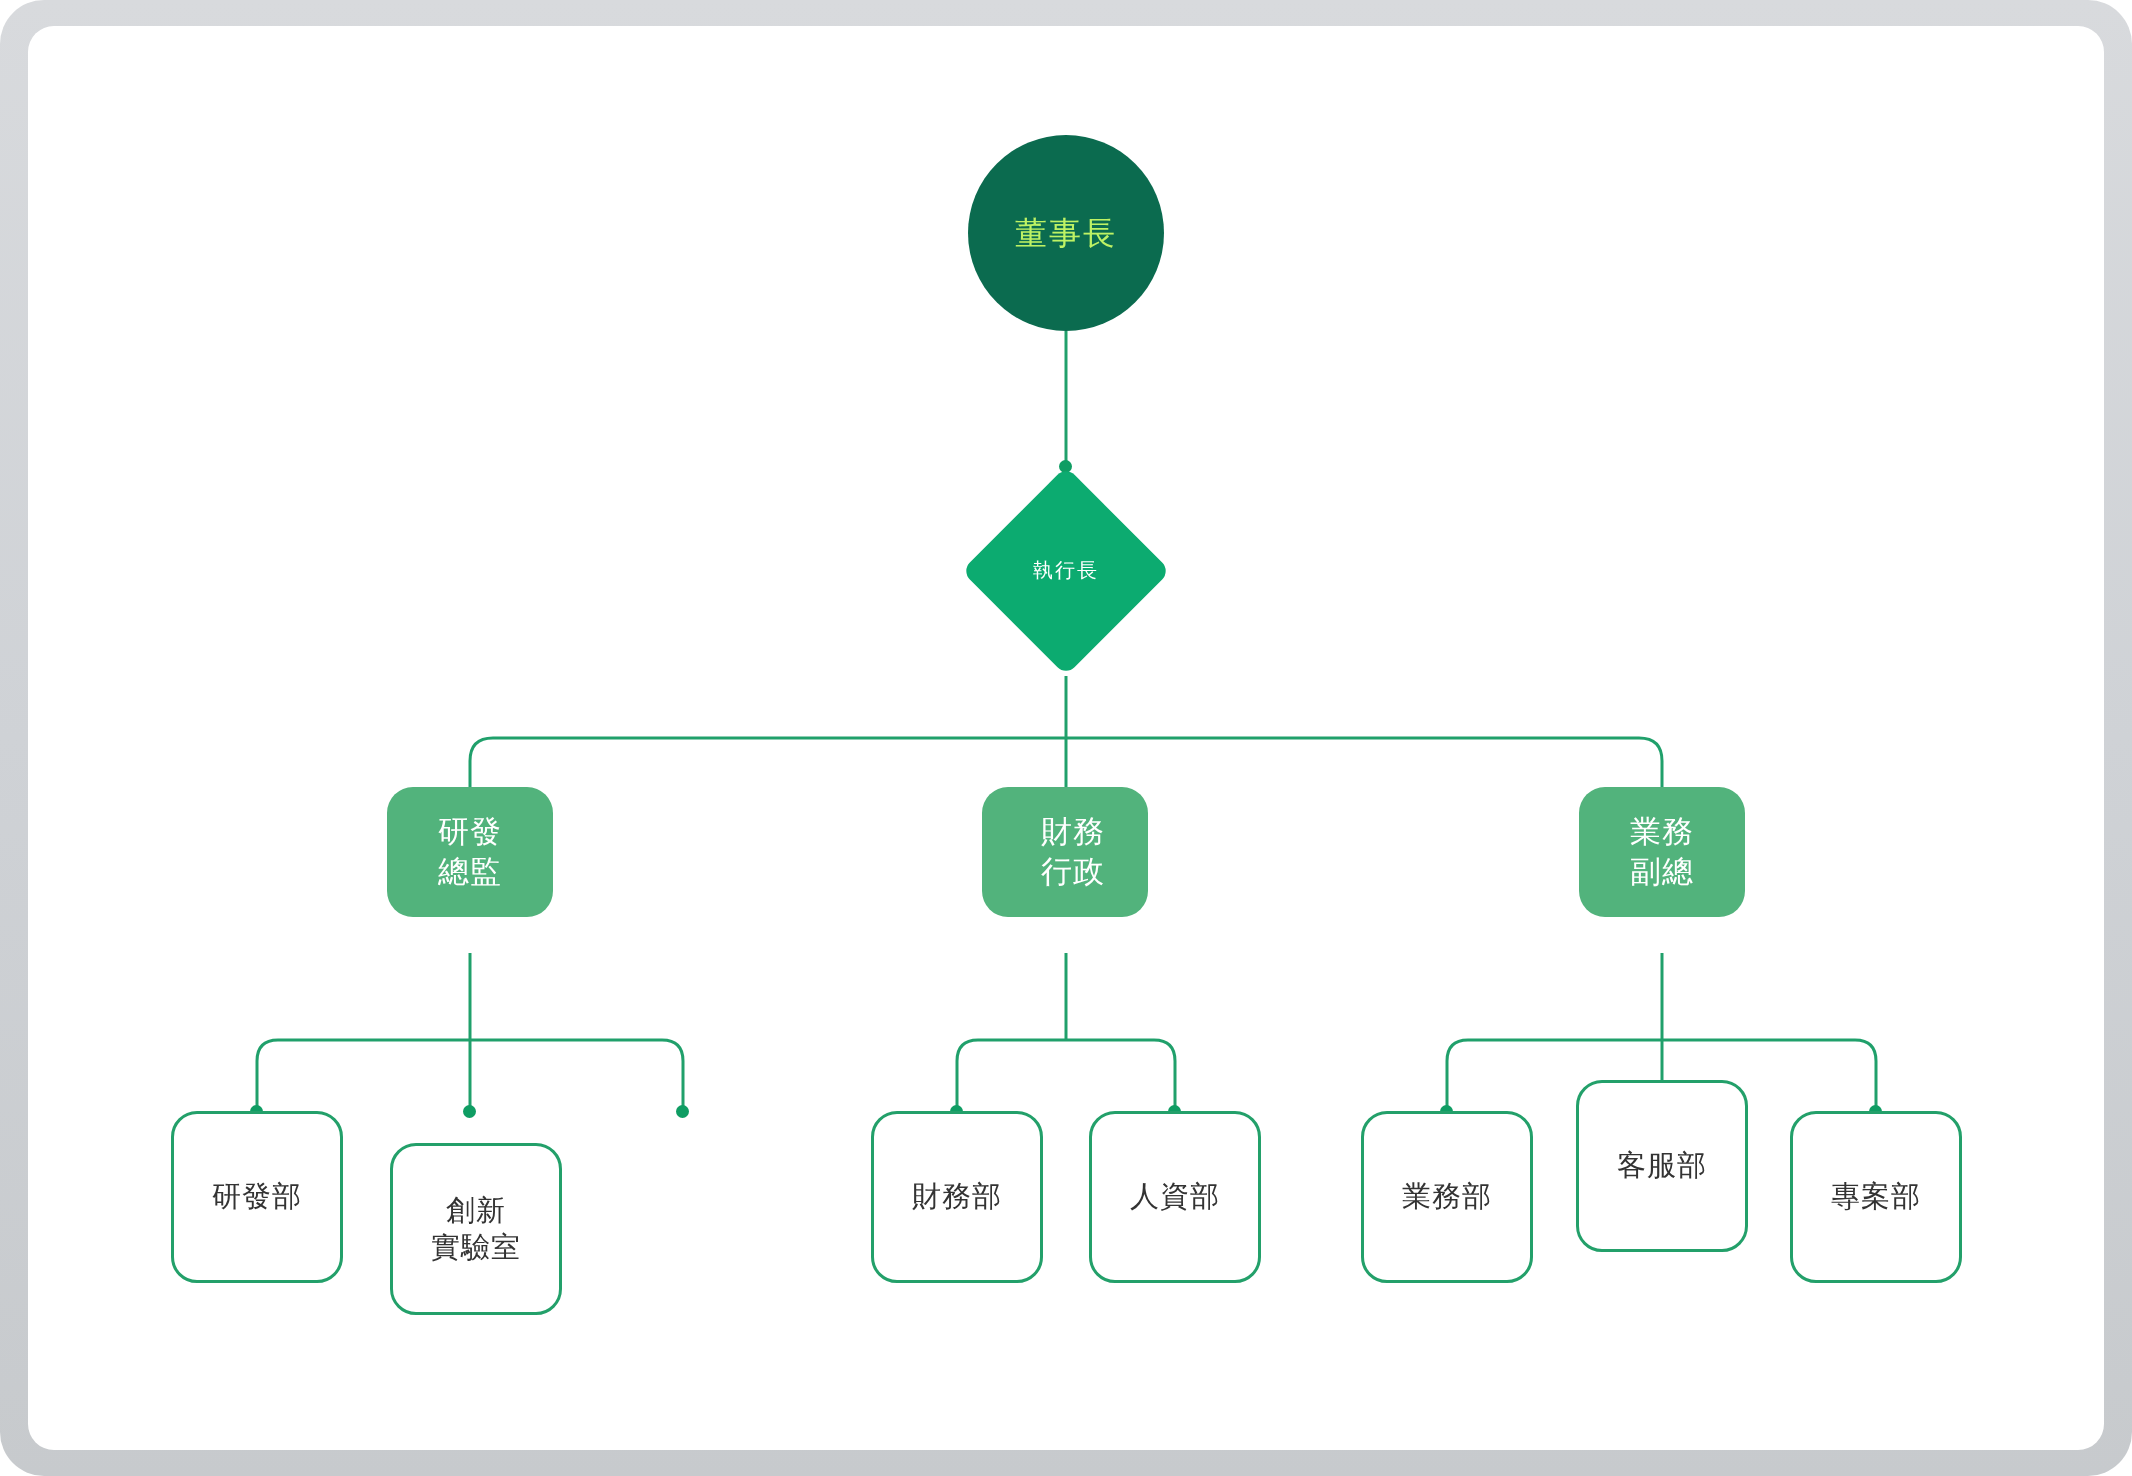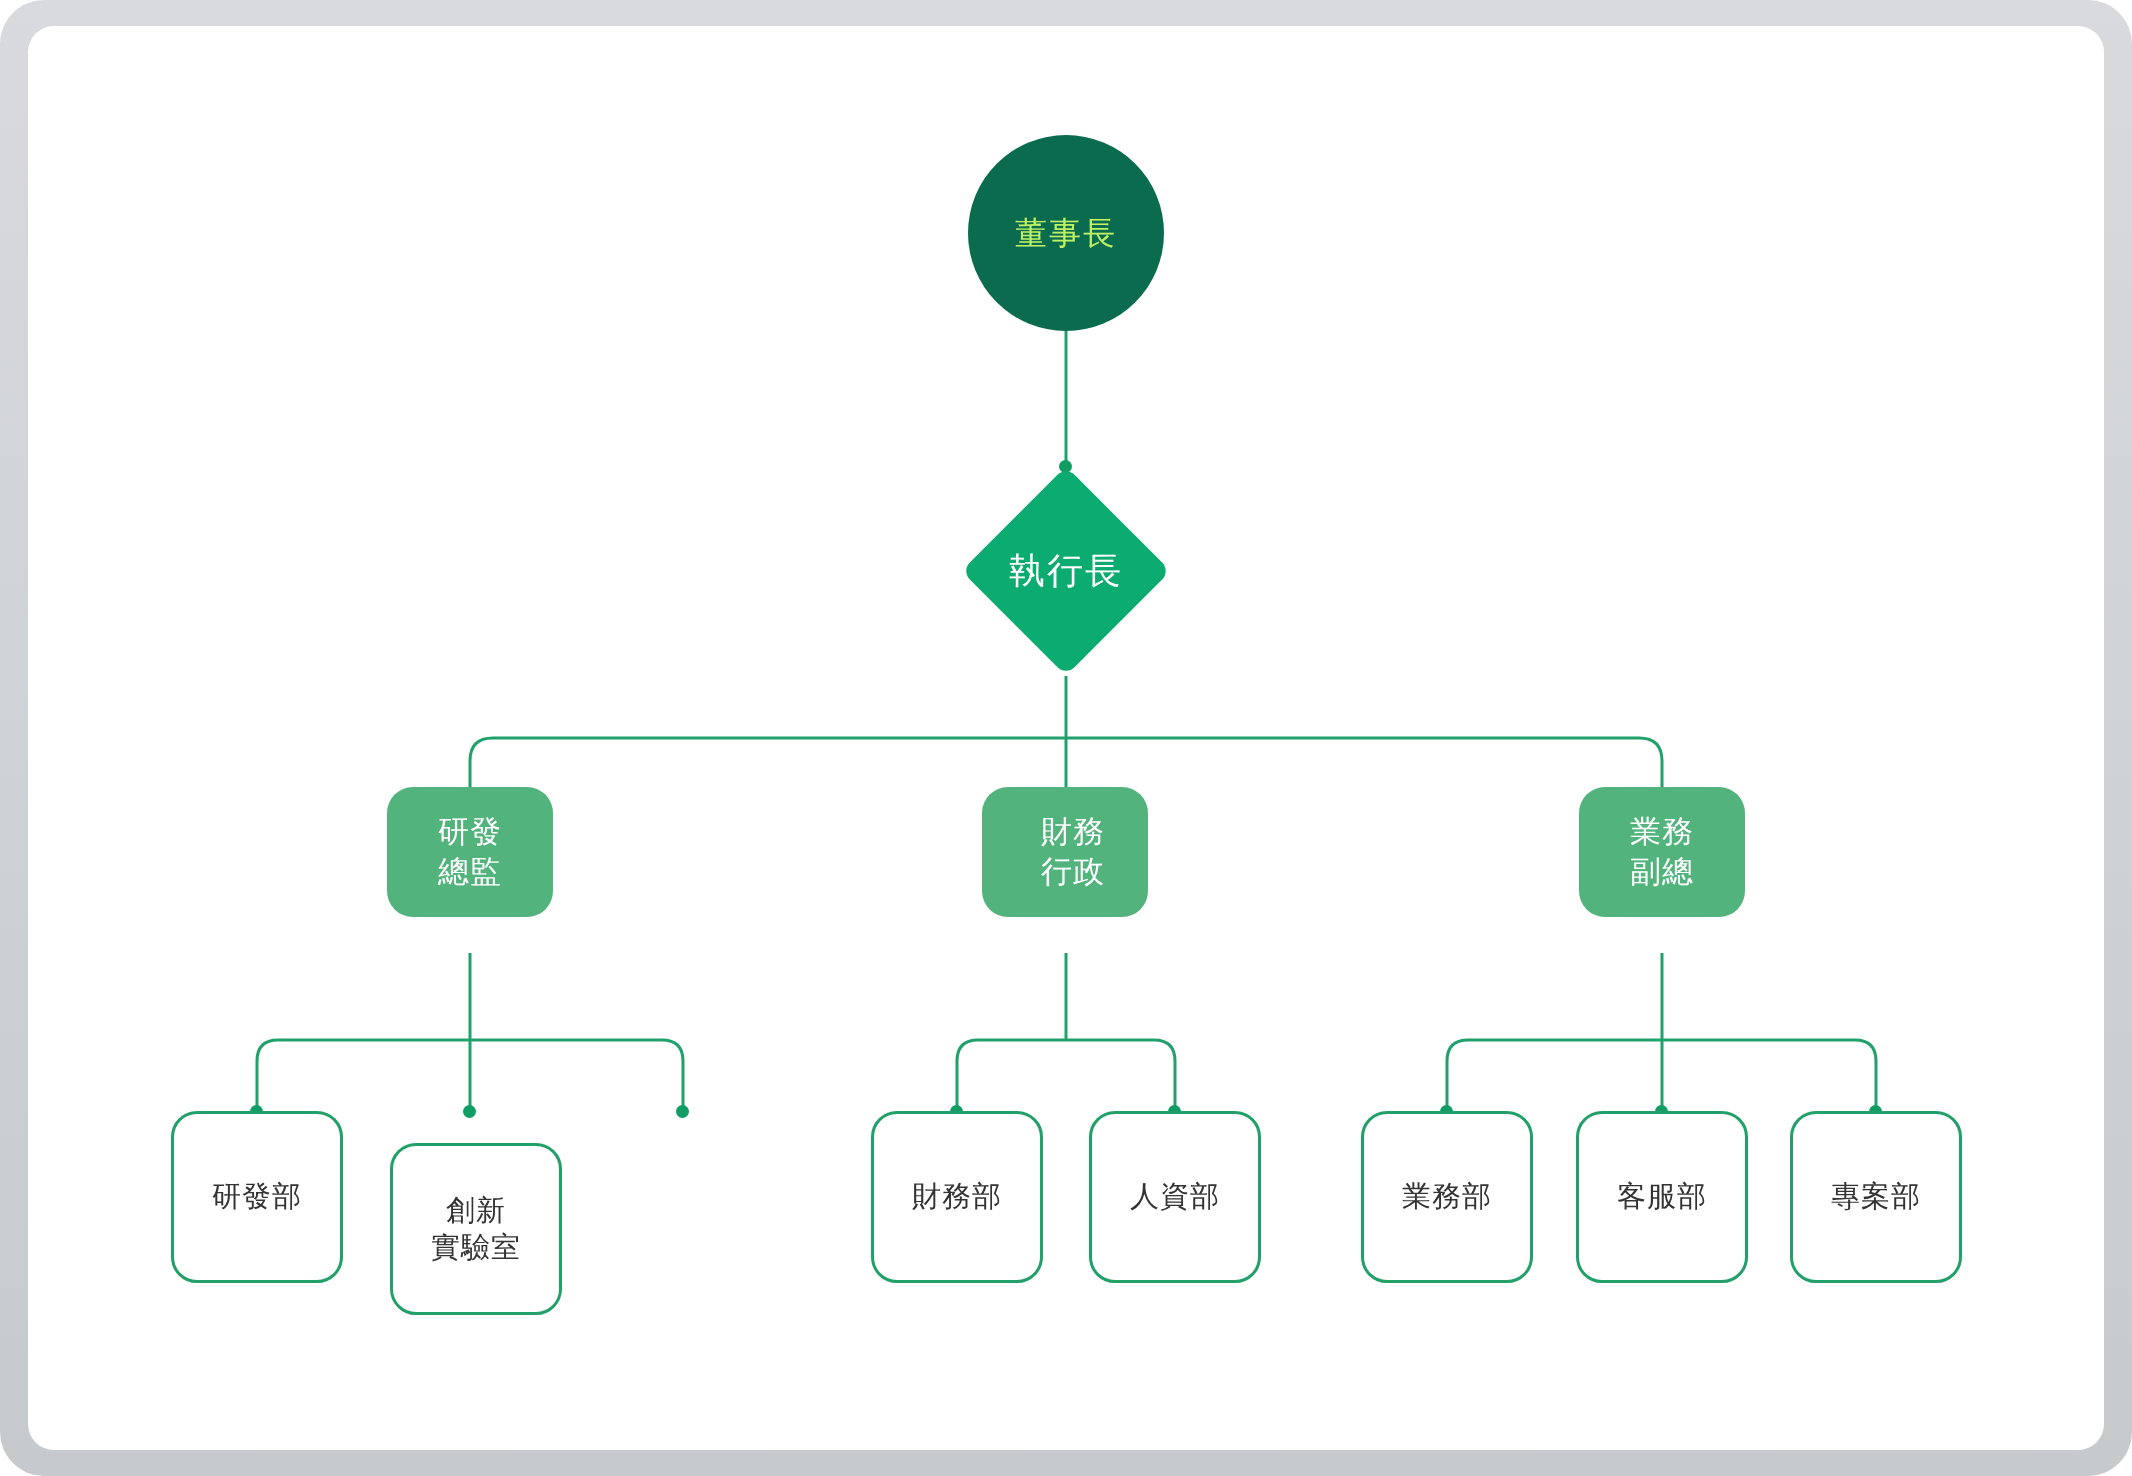--- a/index.html
+++ b/index.html
@@ -88,21 +88,21 @@
     height: 148px;
     margin-left: -74px;
     margin-top: -74px;
     background: #0cab70;
     transform: rotate(45deg);
     border-radius: 12px;
   }
   .diamond-label {
     position: relative;
     color: #ffffff;
-    font-size: 36px;
+    font-size: 20px;
     letter-spacing: 2px;
     z-index: 2;
     font-family: Liberation Serif, serif;
   }
 
   
   .node.mid {
     width: 166px;
     height: 130px;
     border-radius: 26px;
@@ -185,18 +185,18 @@
 行政</div>
       <div class="node mid" style="left:1551px; top:761px;">業務
 副總</div>
 
       <div class="node leaf" style="left:143px; top:1085px;">研發部</div>
       <div class="node leaf" style="left:356px; top:1117px;margin-left:6px;">創新
 實驗室</div>
       <div class="node leaf" style="left:843px; top:1085px;">財務部</div>
       <div class="node leaf" style="left:1061px; top:1085px;">人資部</div>
       <div class="node leaf" style="left:1333px; top:1085px;">業務部</div>
-      <div class="node leaf" style="left:1548px; top:1085px;">客服部</div>
+      <div class="node leaf" style="left:1548px; top:1054px;">客服部</div>
       <div class="node leaf" style="left:1762px; top:1085px;">專案部</div>
 
     </div>
   </div>
 </div>
 
 </body></html>

